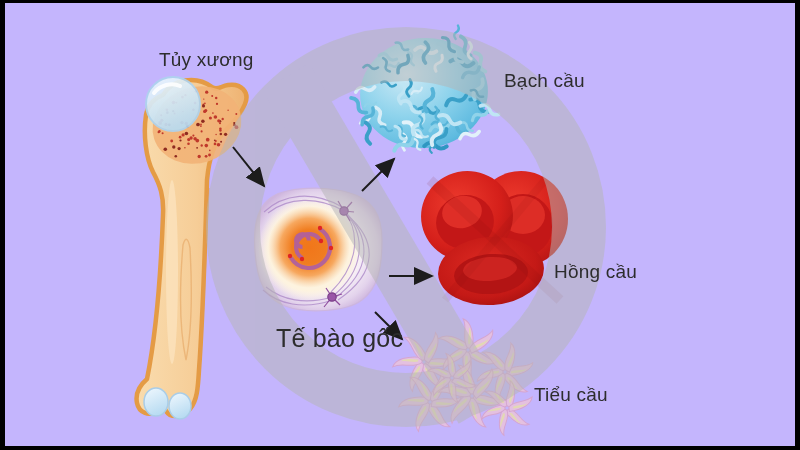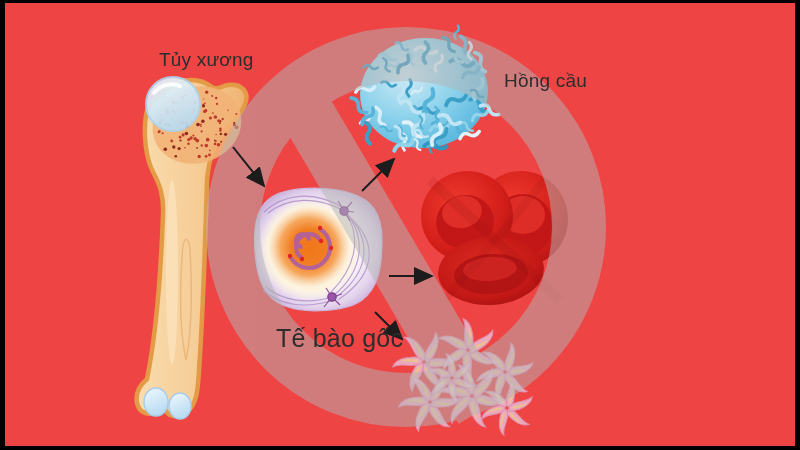--- a/index.html
+++ b/index.html
@@ -1,18 +1,18 @@
 <!DOCTYPE html>
 <html style="--text: #2d2d2d; --frame: #000000;"><head>
 <meta charset="utf-8">
 <style>
   html,body{margin:0;padding:0;background:#fff;}
   .stage{
     position:relative;width:800px;height:450px;overflow:hidden;
-    background:#ef4444;font-family:"Liberation Sans", sans-serif;text-align:right;
+    background:#c4b5fd;font-family:"Liberation Sans", sans-serif;text-align:right;
   }
   .art{position:absolute;left:0;top:0;width:800px;height:450px;}
   .lbl{
     position:absolute;white-space:nowrap;color:var(--text,#2d2d2d);
     font-size:19px;line-height:1.15;letter-spacing:.2px;
   }
   .lbl.big{font-size:25px;}
   .frame{
     position:absolute;inset:0;pointer-events:none;
     border-top:3px solid var(--frame,#000);
@@ -512,17 +512,19 @@
 
     <g id="arrows" stroke="#1c1c1c" stroke-width="2">
       <line x1="233" y1="147" x2="264" y2="186" marker-end="url(#arrowhd)"></line>
       <line x1="362" y1="191" x2="394" y2="159" marker-end="url(#arrowhd)"></line>
       <line x1="389" y1="276" x2="432" y2="276" marker-end="url(#arrowhd)"></line>
       <line x1="375" y1="312" x2="402" y2="339" marker-end="url(#arrowhd)"></line>
     </g>
   </svg>
 
   <div class="lbl" style="left:159px;top:49px;">Tủy xương</div>
-  <div class="lbl" style="left:504px;top:70px;">Hồng cầu</div>
+  <div class="lbl" style="left:504px;top:70px;">Bạch cầu</div>
+  <div class="lbl" style="left:554px;top:261px;">Hồng cầu</div>
+  <div class="lbl" style="left:534px;top:384px;">Tiểu cầu</div>
   <div class="lbl big" style="left:276px;top:324px;">Tế bào gốc</div>
 
   <div class="frame"></div>
 </div>
 
 </body></html>

